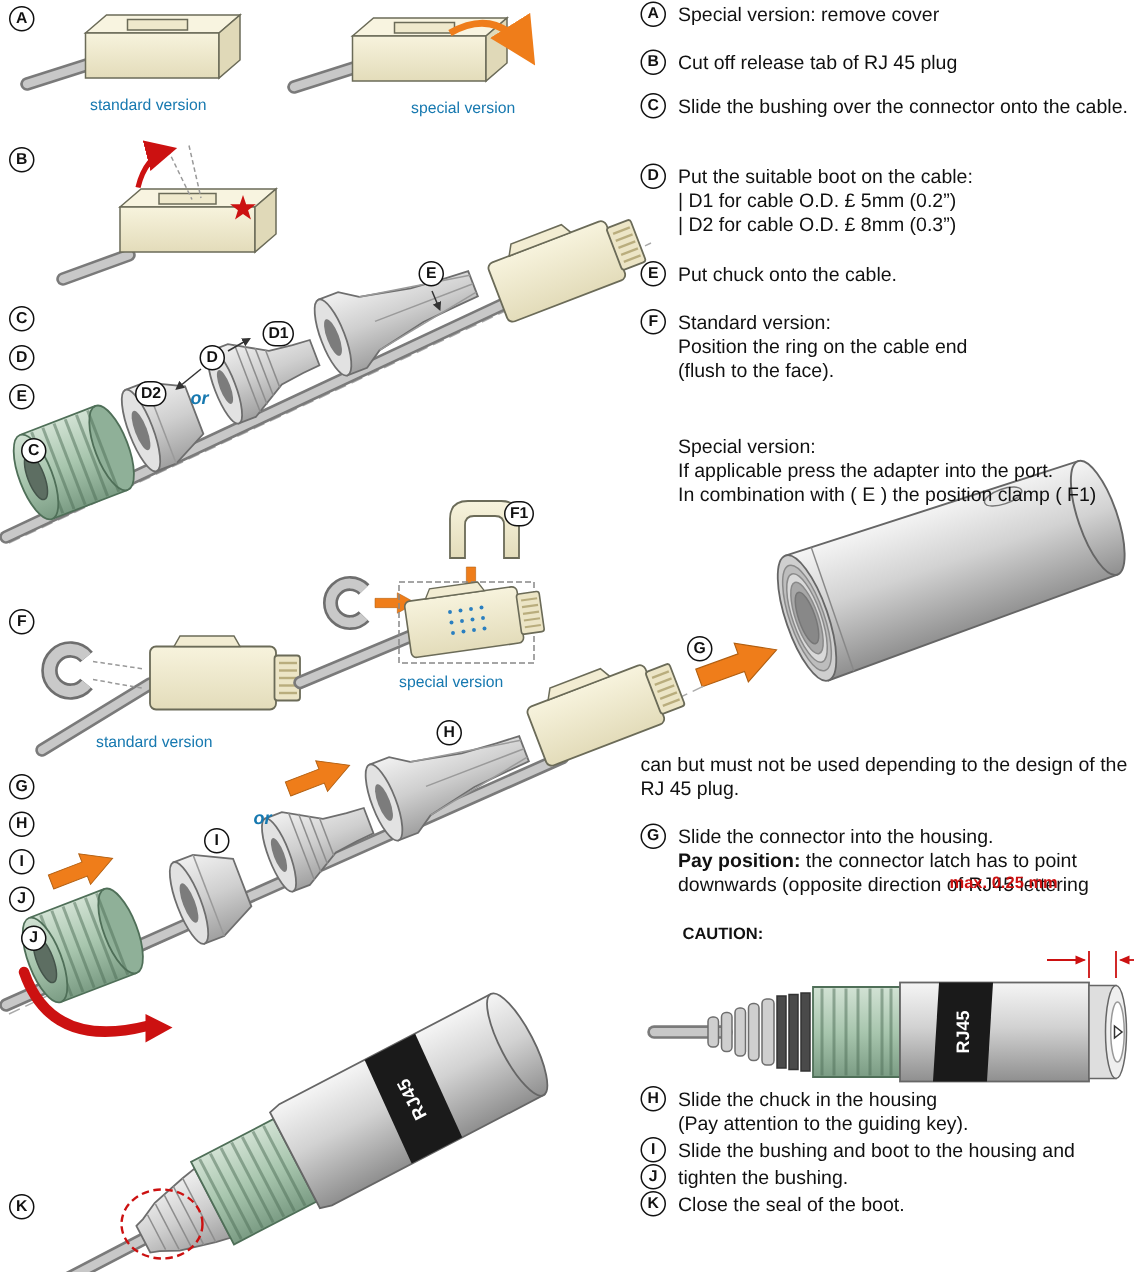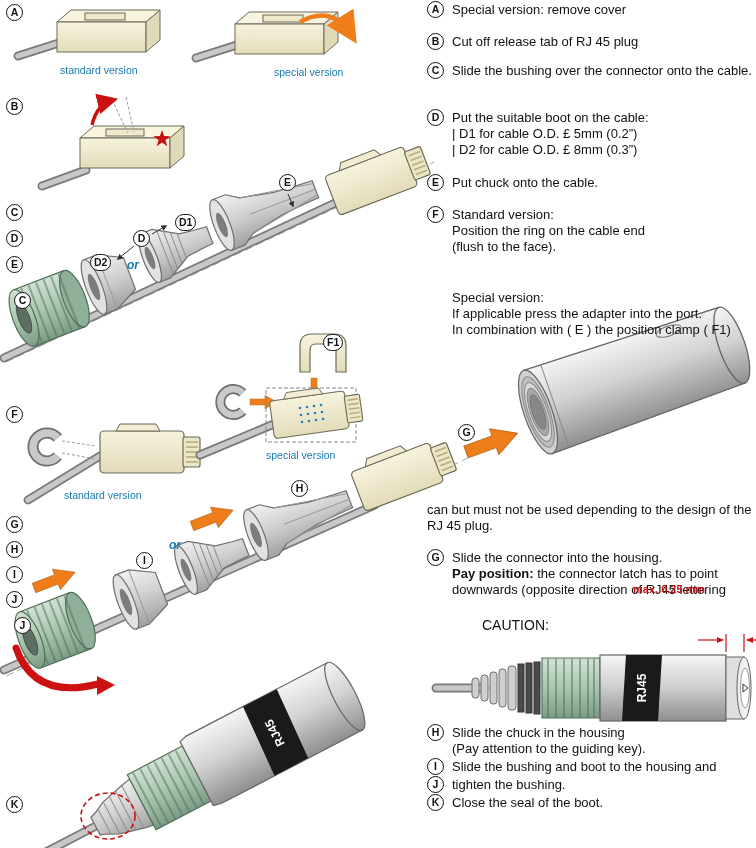--- a/index.html
+++ b/index.html
@@ -14,21 +14,21 @@
   .badge.wide {width:auto; min-width:17px; padding:0 3px; border-radius:9px;}
   .step {position:absolute; left:427px; width:331px; display:flex; gap:8px;
          font-size:13px; line-height:15.8px; z-index:2;}
   .step .badge {position:static; flex:0 0 17px; margin-top:-1px;}
   .step .text {flex:1; min-width:0;}
   .nowrap {white-space:nowrap;}
   .gap2 {height:36px;}
   .cont {position:absolute; left:427px; width:331px; font-size:13px; line-height:15.8px; z-index:2;}
   .bluelabel {position:absolute; color:#1779b0; font-size:10.5px; z-index:2; white-space:nowrap;}
   .orlabel {position:absolute; color:#1779b0; font-size:12px; font-weight:bold; font-style:italic; z-index:3;}
-  .caution-title {position:absolute; left:482px; top:617px; font-size:14px; font-weight:normal; z-index:2;}
+  .caution-title {position:absolute; left:455px; top:617px; font-size:11px; font-weight:bold; z-index:2;}
   .dim-label {position:absolute; left:633px; top:583px; font-size:11px; font-weight:bold;
               color:#cc1111; z-index:2; white-space:nowrap;}
 </style>
 </head>
 <body>
 
 <div class="sheet">
 
   <svg class="layer" width="756" height="848" viewBox="0 0 756 848">
     <defs>
@@ -319,21 +319,21 @@
   <span class="badge" style="left:6px;top:541px">H</span>
   <span class="badge" style="left:6px;top:566px">I</span>
   <span class="badge" style="left:6px;top:591px">J</span>
   <span class="badge" style="left:14px;top:617px">J</span>
   <span class="badge" style="left:6px;top:796px">K</span>
 
   <span class="badge" style="left:133px;top:230px">D</span>
   <span class="badge wide" style="left:175px;top:214px">D1</span>
   <span class="badge wide" style="left:90px;top:254px">D2</span>
   <span class="badge" style="left:279px;top:174px">E</span>
-  <span class="badge wide" style="left:323px;top:334px">F1</span>
+  <span class="badge wide" style="left:336px;top:334px">F1</span>
   <span class="badge" style="left:458px;top:424px">G</span>
   <span class="badge" style="left:291px;top:480px">H</span>
   <span class="badge" style="left:136px;top:552px">I</span>
 
   <span class="bluelabel" style="left:60px;top:64px">standard version</span>
   <span class="bluelabel" style="left:274px;top:66px">special version</span>
   <span class="bluelabel" style="left:266px;top:449px">special version</span>
   <span class="bluelabel" style="left:64px;top:489px">standard version</span>
   <span class="orlabel" style="left:127px;top:258px">or</span>
   <span class="orlabel" style="left:169px;top:538px">or</span>

